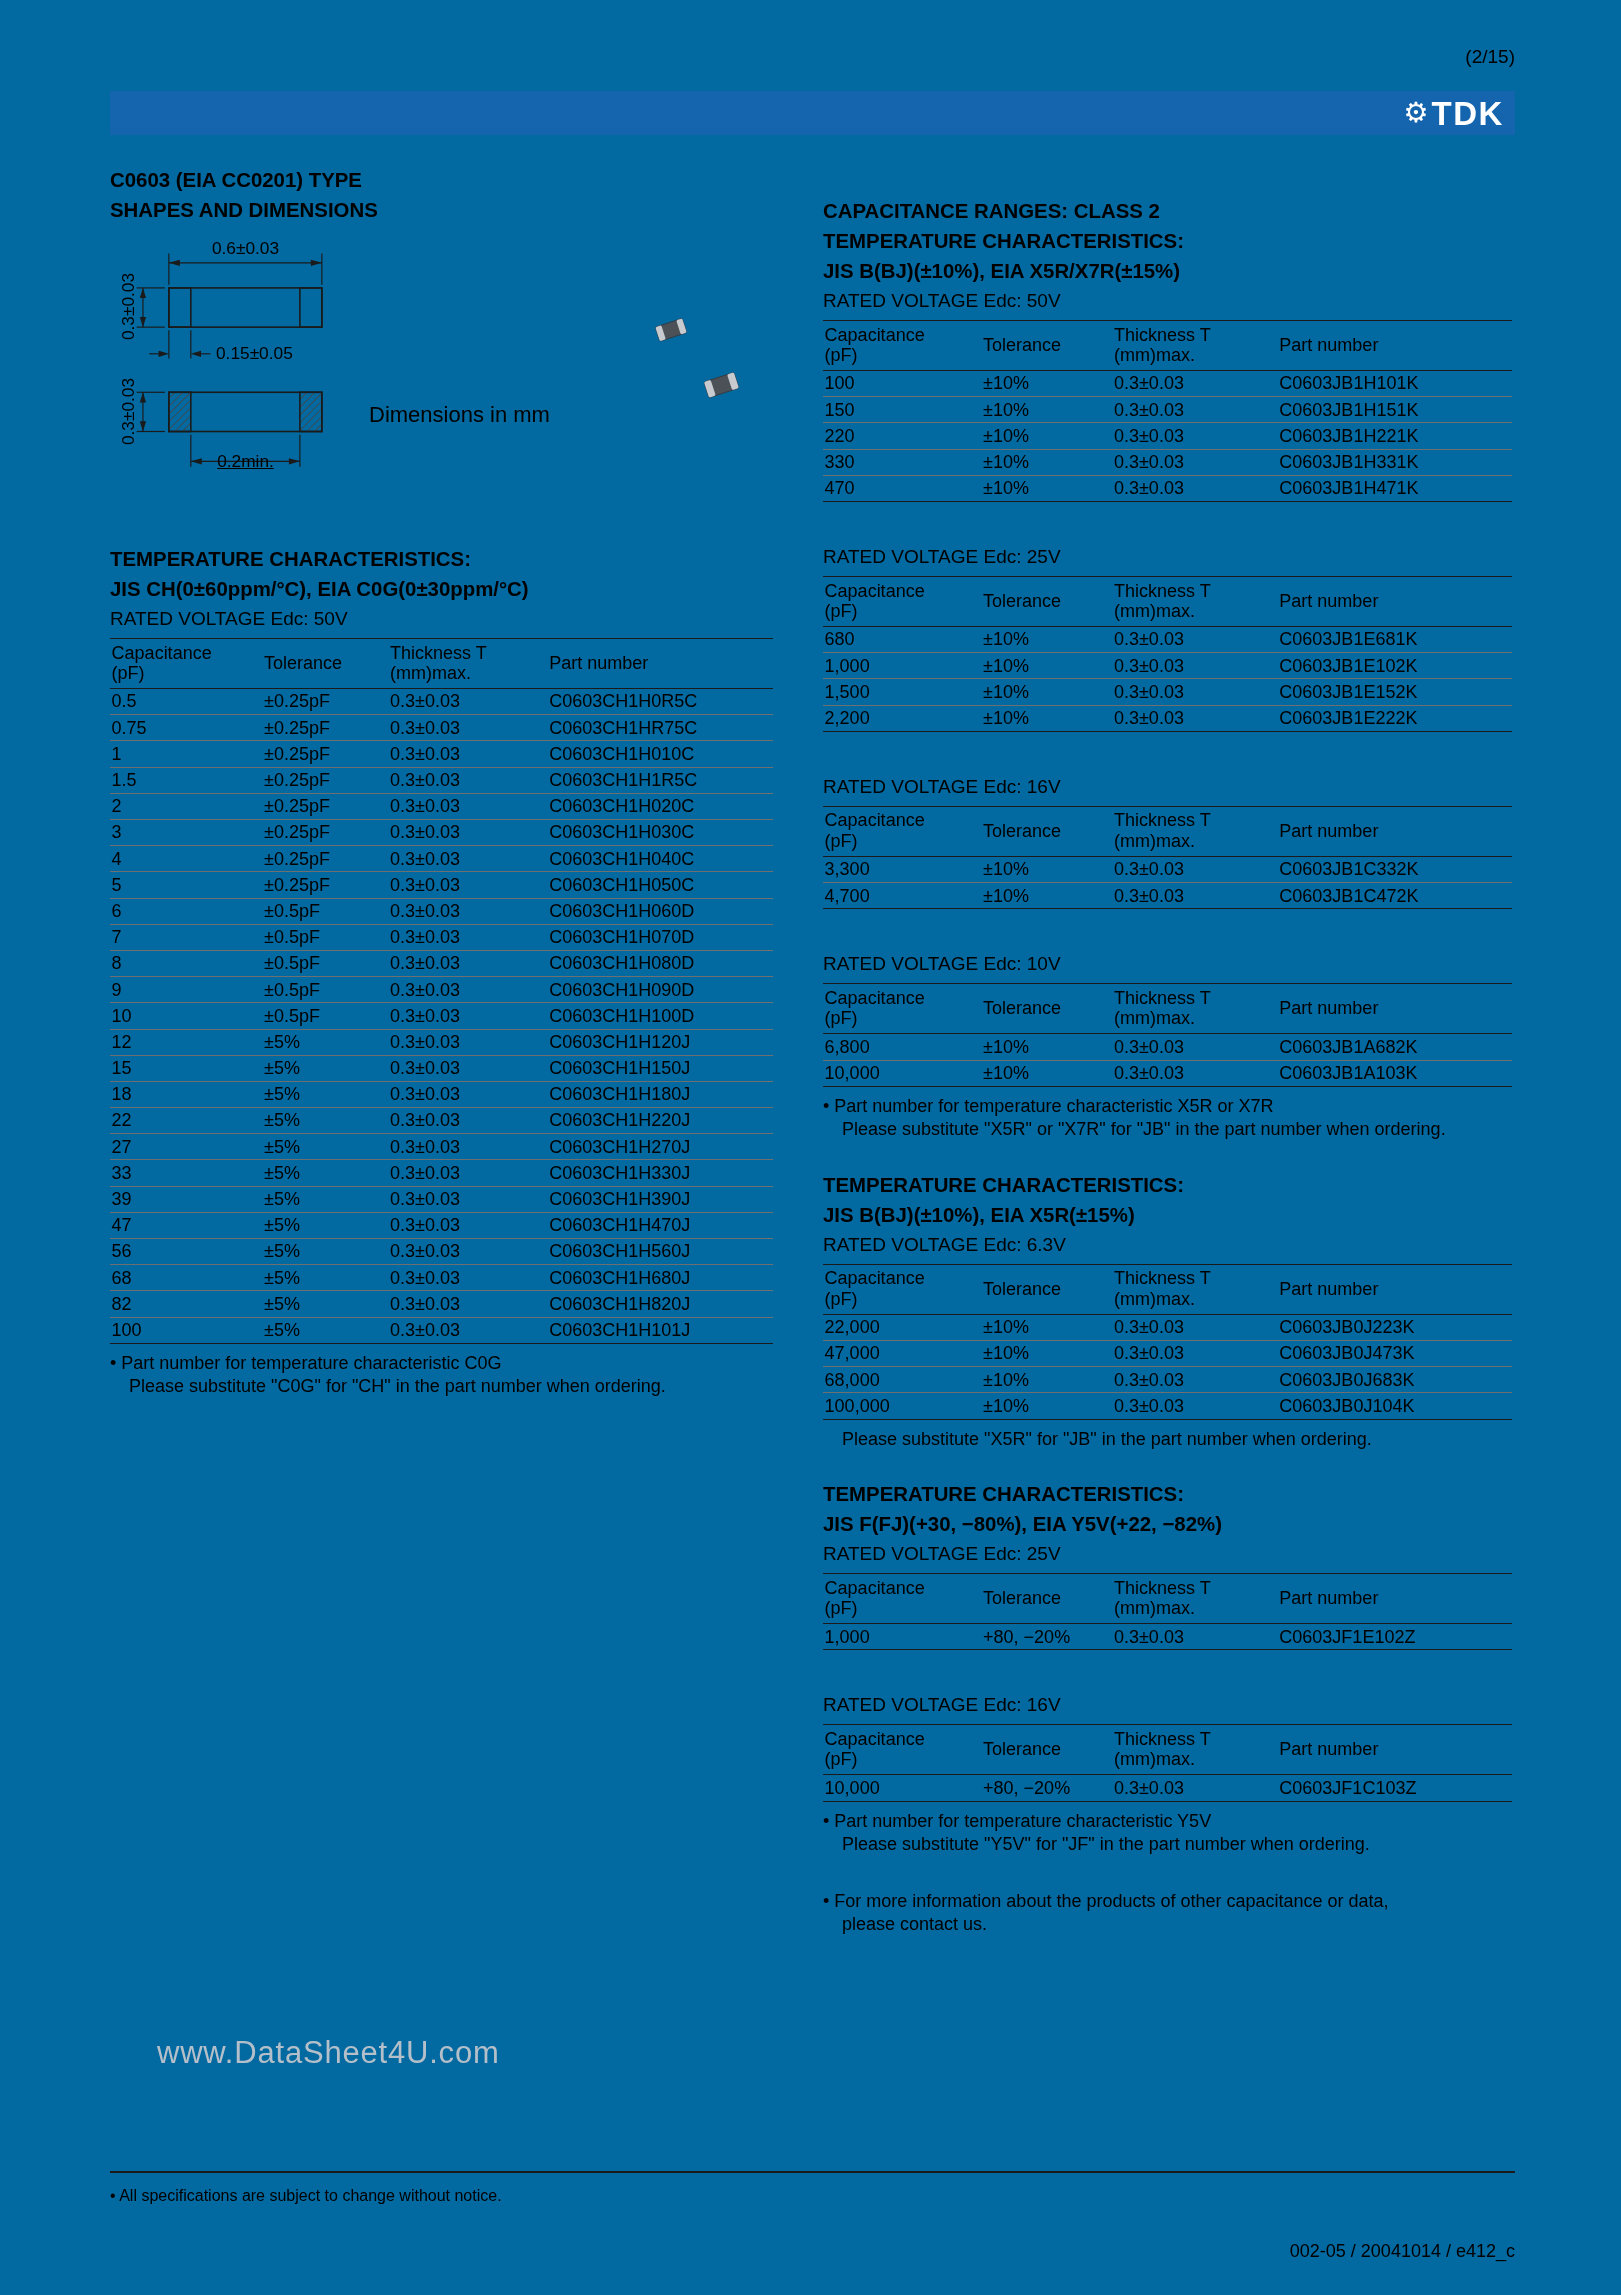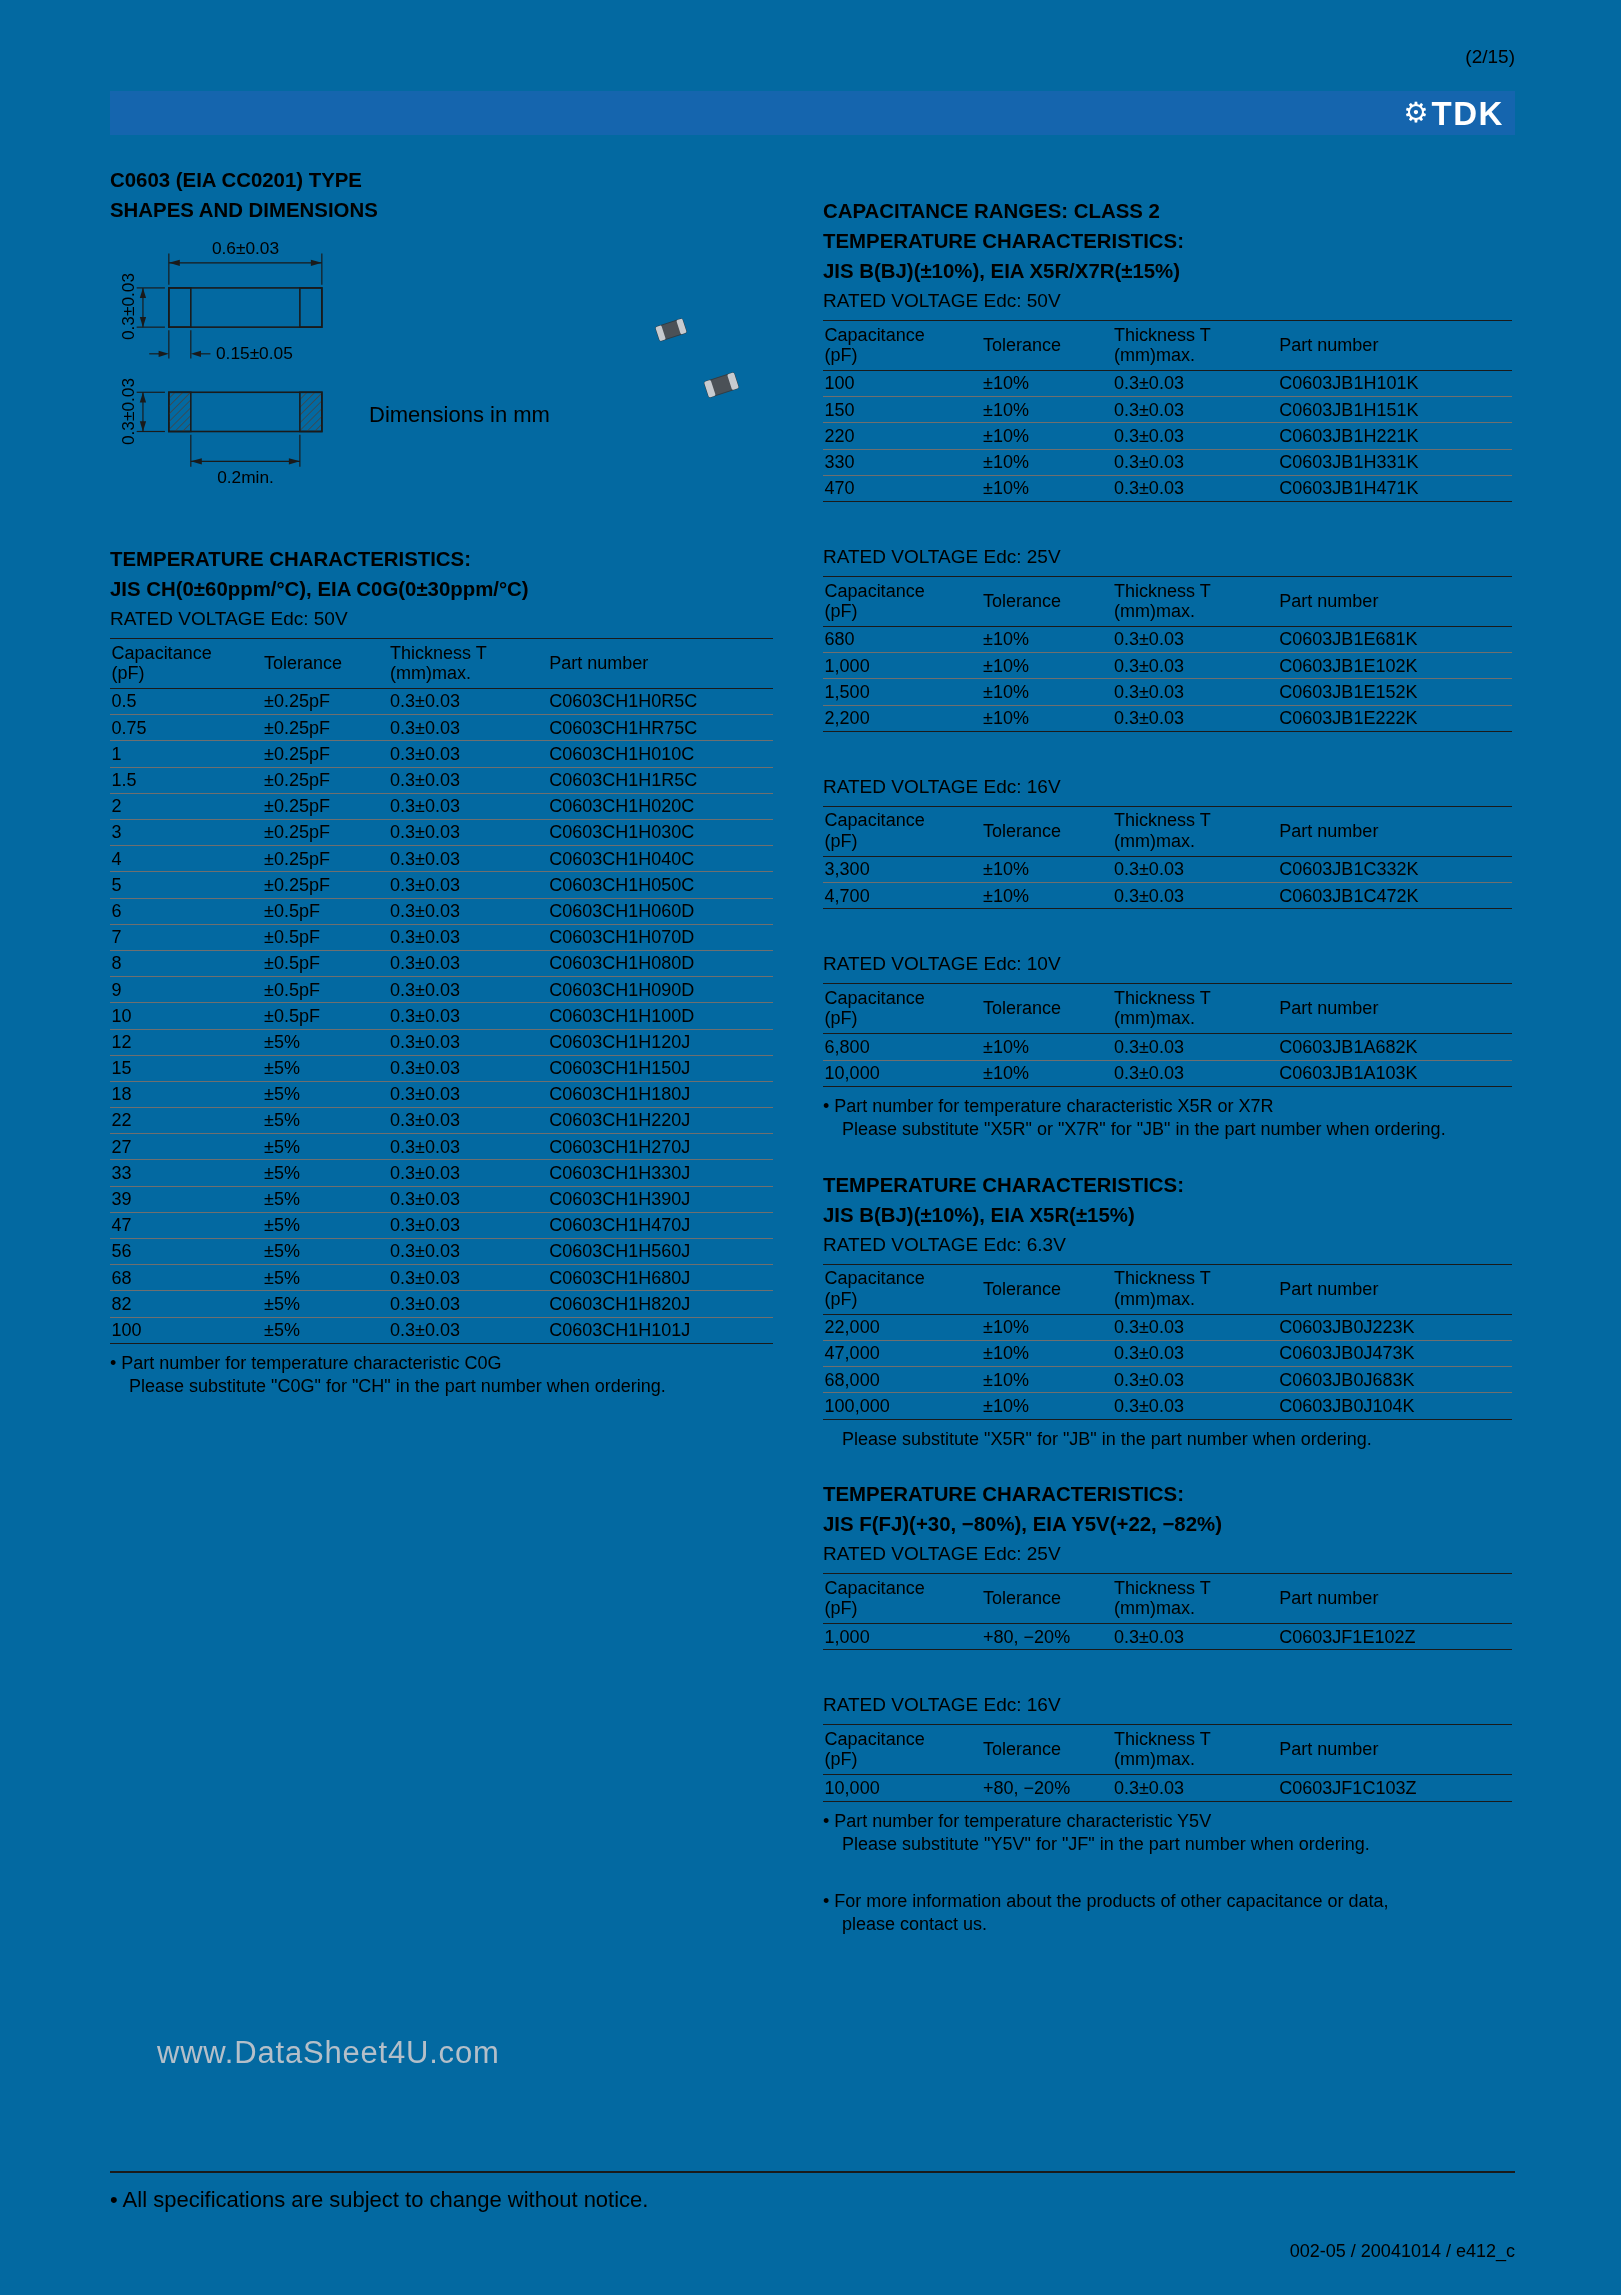--- a/index.html
+++ b/index.html
@@ -27,21 +27,21 @@
   .voltage.tight { margin-top:1px; }
   .block-gap { margin-top:28px; }
 
   .diagram { position:relative; width:663px; height:283px; margin:14px 0 22px 0; }
   .diagram svg { position:absolute; left:0; top:0; }
   .dim { position:absolute; font-size:17.3px; line-height:19px; white-space:nowrap; }
   .dim-width  { left:59px; top:0px; width:153px; text-align:center; }
   .dim-h-top  { left:-25px; top:58px;  width:86px; text-align:center; transform:rotate(-90deg); }
   .dim-h-bot  { left:-25px; top:163px; width:86px; text-align:center; transform:rotate(-90deg); }
   .dim-term   { left:106px; top:105px; }
-  .dim-margin { left:81px; top:229px; width:109px; text-align:center; }
+  .dim-margin { left:81px; top:213px; width:109px; text-align:center;text-decoration:underline; }
   .dim-units  { left:259px; top:166px; font-size:22px; }
 
   table.spec {
     width:100%; border-collapse:collapse; table-layout:fixed;
     font-size:18px; border-top:1.6px solid #1a1a1a; border-bottom:1.6px solid #1a1a1a;
   }
   table.spec th {
     text-align:left; font-weight:normal; vertical-align:middle;
     padding:3.9px 3.1px 4.7px 1.6px; border-bottom:0.8px solid #1a1a1a;
     white-space:pre-line; line-height:20.4px;
@@ -56,21 +56,21 @@
   .footnote { font-size:18px; line-height:23.6px; margin-top:7.9px; }
   .footnote .indent { padding-left:19px; }
   .contact-note { font-size:18px; line-height:23.6px; margin-top:33px; }
   .contact-note .indent { padding-left:19px; }
 
   .watermark {
     position:absolute; left:157px; top:2035px; font-size:31px;
     color:#b4bfc9; letter-spacing:0.8px;
   }
   .bottom-rule { position:absolute; left:110px; width:1405px; top:2171px; border-top:2.4px solid #1a1a1a; }
-  .footer-note { position:absolute; left:110px; top:2187px; font-size:22px; }
+  .footer-note { position:absolute; left:110px; top:2187px; font-size:16px; }
   .doc-code { position:absolute; right:107px; top:2241px; font-size:18px; }
 </style>
 </head>
 <body>
 
 <div class="page">
 
   <div class="page-number">(2/15)</div>
 
   <div class="header-bar">

